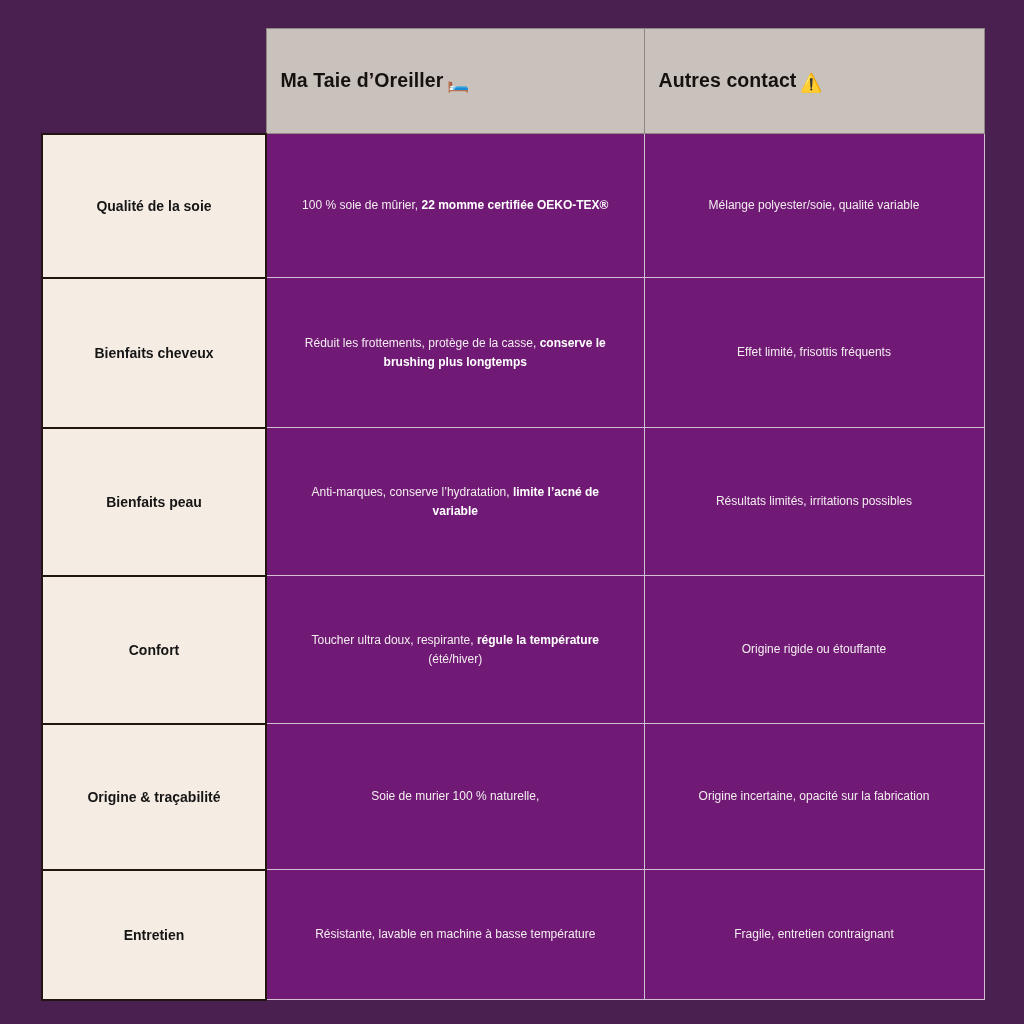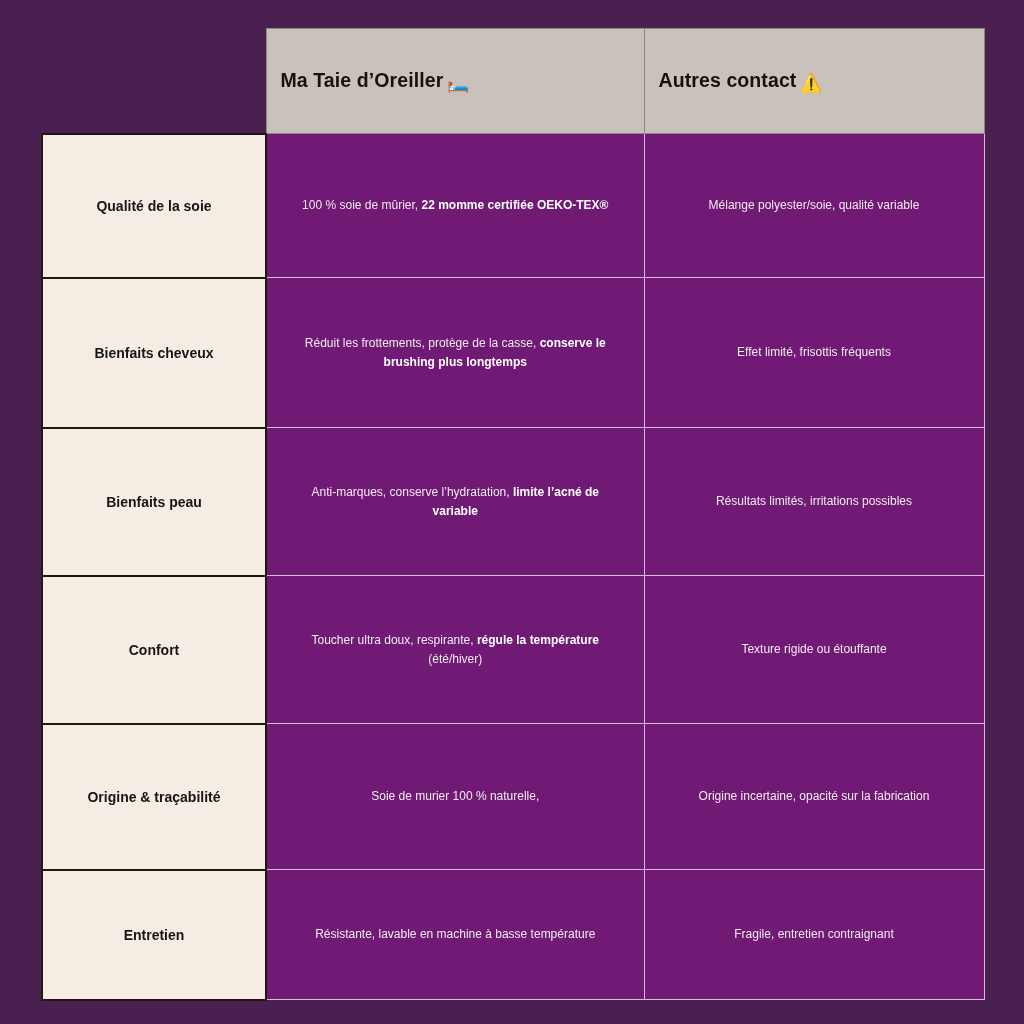--- a/index.html
+++ b/index.html
@@ -138,21 +138,21 @@
 
       <tr class="r3">
         <td class="label-cell">Bienfaits peau</td>
         <td class="val-cell"><span>Anti-marques, conserve l’hydratation, </span><b>limite l’acné de variable</b><span></span></td>
         <td class="val-cell">Résultats limités, irritations possibles</td>
       </tr>
 
       <tr class="r4">
         <td class="label-cell">Confort</td>
         <td class="val-cell"><span>Toucher ultra doux, respirante, </span><b>régule la température</b><span> (été/hiver)</span></td>
-        <td class="val-cell">Texture rigide ou étouffante</td>
+        <td class="val-cell">Origine rigide ou étouffante</td>
       </tr>
 
       <tr class="r5">
         <td class="label-cell">Origine &amp; traçabilité</td>
         <td class="val-cell"><span>Soie de murier 100 % naturelle,</span><b></b><span></span></td>
         <td class="val-cell">Origine incertaine, opacité sur la fabrication</td>
       </tr>
 
       <tr class="r6">
         <td class="label-cell">Entretien</td>

